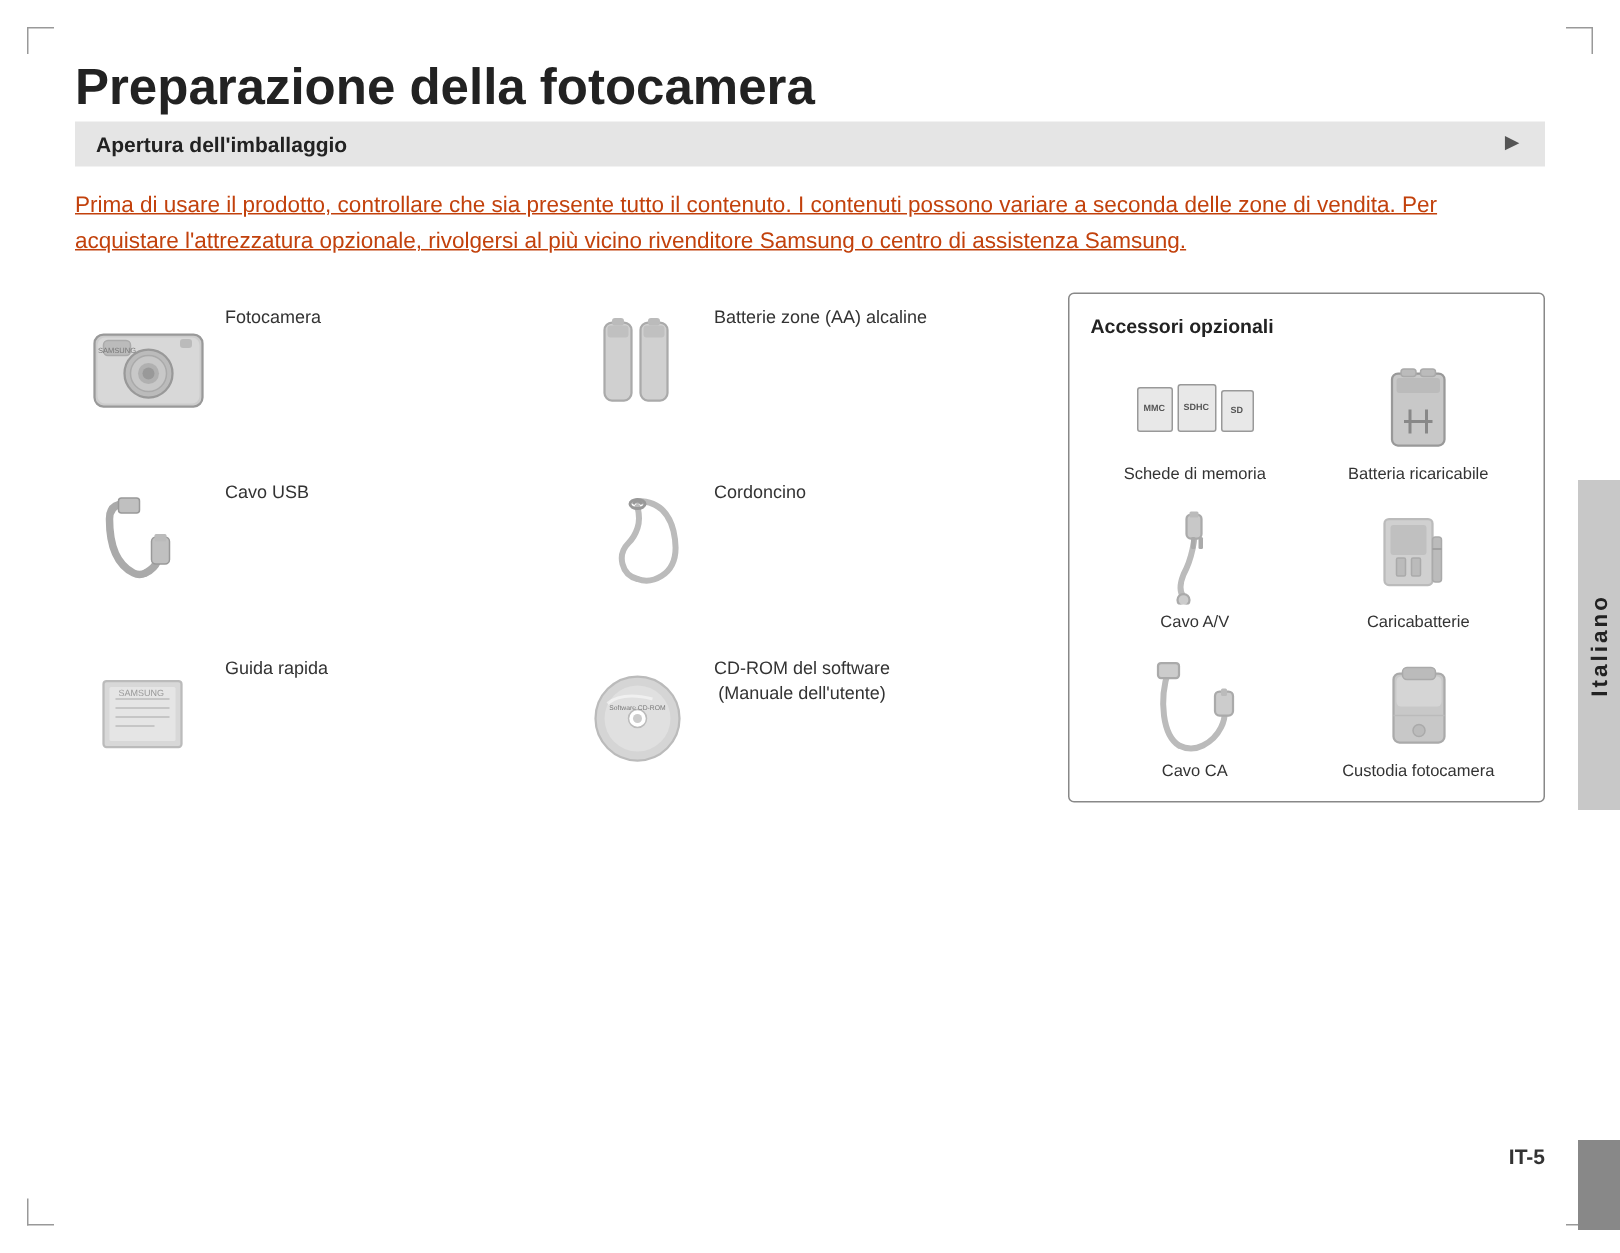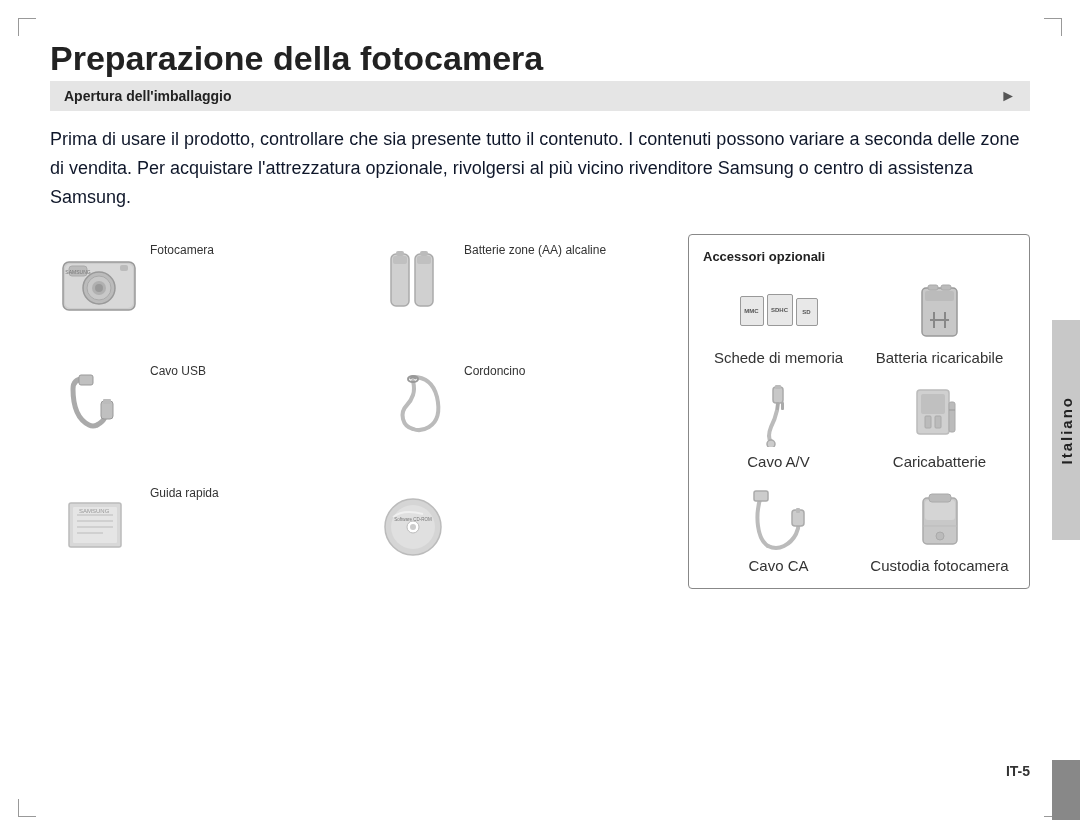--- a/index.html
+++ b/index.html
@@ -95,24 +95,25 @@
       font-weight: bold;
       color: #222;
     }
     .section-header-arrow {
       color: #555;
       font-size: 16px;
     }
 
     
     .intro-text {
-      font-size: 18px;
-      color: #0f172a;
+      font-size: 15px;
+      color: #c2410c;
       line-height: 1.6;
       margin-bottom: 22px;
+      text-decoration: underline;
     }
 
     
     .body-layout {
       display: flex;
       gap: 20px;
     }
 
     
     .left-items {
@@ -141,21 +142,21 @@
 
     .item-label {
       font-size: 12px;
       color: #333;
       text-align: center;
       line-height: 1.4;
     }
 
     
     .accessories-box {
-      width: 342px;
+      width: 318px;
       border: 1.5px solid #888;
       border-radius: 4px;
       padding: 14px;
     }
     .accessories-title {
       font-size: 13px;
       font-weight: bold;
       color: #222;
       margin-bottom: 14px;
     }
@@ -172,21 +173,21 @@
       gap: 6px;
     }
     .accessory-image {
       width: 80px;
       height: 65px;
       display: flex;
       align-items: center;
       justify-content: center;
     }
     .accessory-label {
-      font-size: 15px;
+      font-size: 11px;
       color: #333;
     }
 
     
     .page-number {
       position: absolute;
       bottom: 16px;
       right: 0;
       font-size: 14px;
       color: #333;
@@ -329,20 +330,22 @@
             <svg width="80" height="72" viewBox="0 0 80 72">
               <circle cx="40" cy="38" r="28" fill="#d5d5d5" stroke="#bbb" stroke-width="1.5"></circle>
               <circle cx="40" cy="38" r="22" fill="#e0e0e0"></circle>
               <circle cx="40" cy="38" r="6" fill="#fff" stroke="#bbb" stroke-width="1"></circle>
               <circle cx="40" cy="38" r="3" fill="#ccc"></circle>
 
               <path d="M20 28 Q30 20 50 25" stroke="rgba(255,255,255,0.5)" stroke-width="2" fill="none"></path>
               <text x="40" y="32" font-size="4.5" fill="#777" text-anchor="middle">Software CD-ROM</text>
             </svg>
           </div>
+          <span class="item-label" style="white-space: pre-line; text-align: center; font-size:12px; color:#333;">CD-ROM del software
+(Manuale dell'utente)</span>
         </div>
 
       </div>
 
       <div class="accessories-box">
         <div class="accessories-title">Accessori opzionali</div>
         <div class="accessories-grid">
 
           <div class="accessory-cell">
             <div class="accessory-image">

